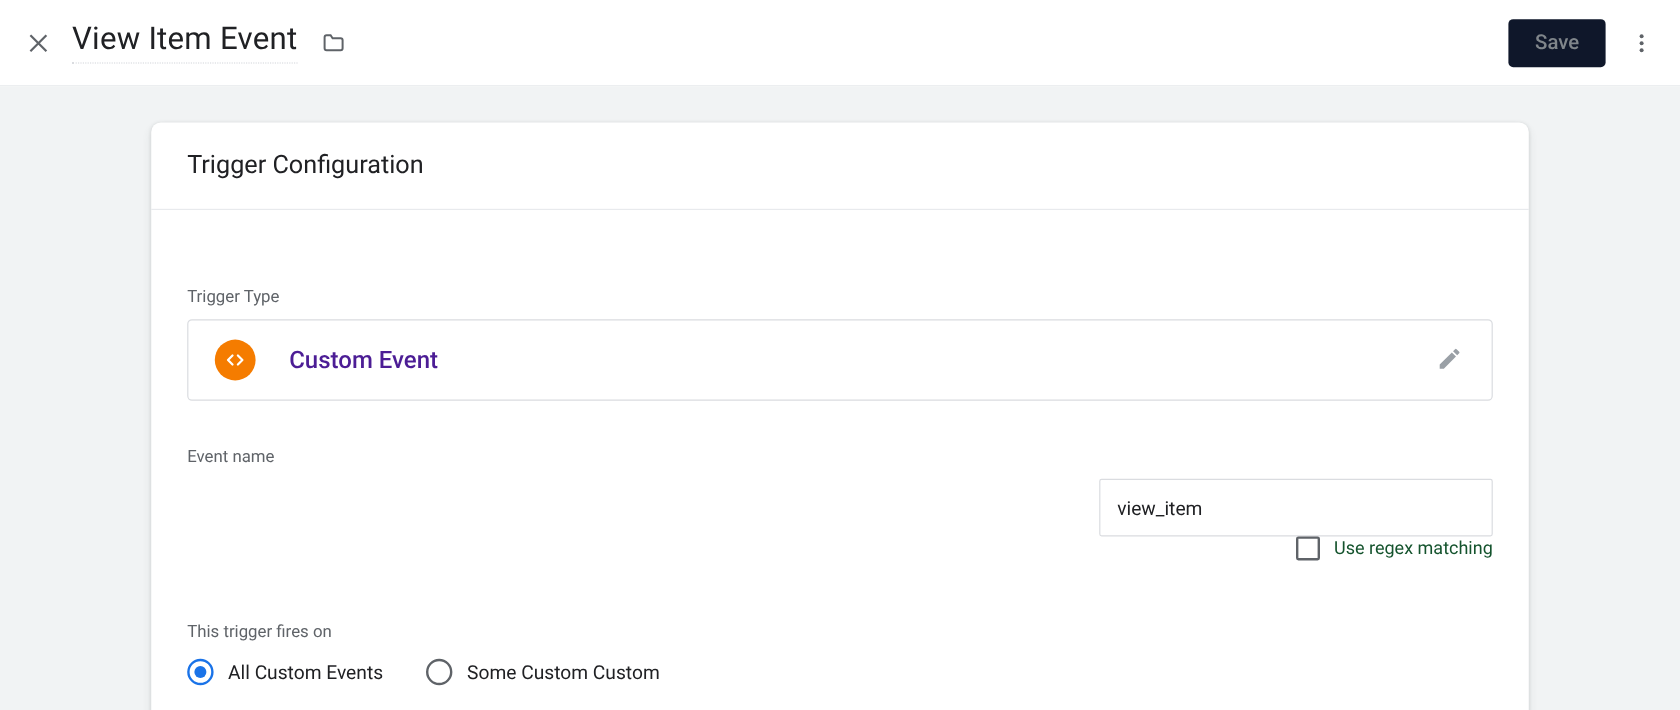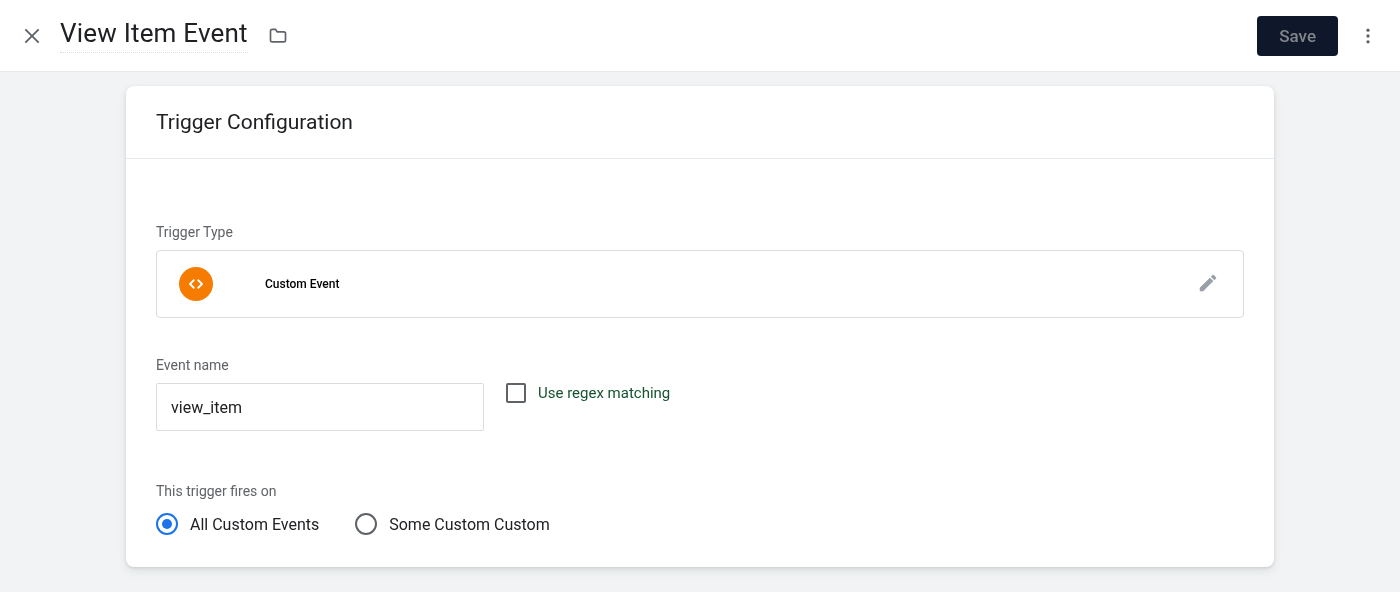--- a/index.html
+++ b/index.html
@@ -69,21 +69,21 @@
       height: 24px;
       color: #5f6368;
       cursor: pointer;
       display: flex;
       align-items: center;
       justify-content: center;
     }
     .body-area {
       background: #f1f3f4;
       height: calc(100% - 72px);
-      padding-top: 14px;
+      padding-top: 30px;
       display: flex;
       justify-content: center;
       align-items: flex-start;
     }
     .card {
       background: #fff;
       width: 1148px;
       border-radius: 8px;
       box-shadow: 0 1px 3px rgba(60,64,67,0.15), 0 4px 8px rgba(60,64,67,0.1);
     }
@@ -117,35 +117,35 @@
       height: 34px;
       border-radius: 50%;
       background: #f57c00;
       display: flex;
       align-items: center;
       justify-content: center;
       margin-right: 28px;
       flex-shrink: 0;
     }
     .type-label {
-      font-size: 12px;
+      font-size: 20px;
       font-weight: 500;
-      color: #000000;
+      color: #4c1d95;
       flex: 1;
-      margin-left: 24px;
     }
     .pencil-icon {
       width: 24px;
       height: 24px;
       color: #9aa0a6;
     }
     .event-name-row {
       display: flex;
-      align-items: flex-start;
+      align-items: flex-end;
       margin-bottom: 52px;
+      flex-direction: column;
     }
     .event-name-input {
       width: 328px;
       height: 48px;
       border: 1px solid #dadce0;
       border-radius: 2px;
       padding: 0 14px;
       font-size: 16px;
       color: #202124;
       font-family: inherit;

